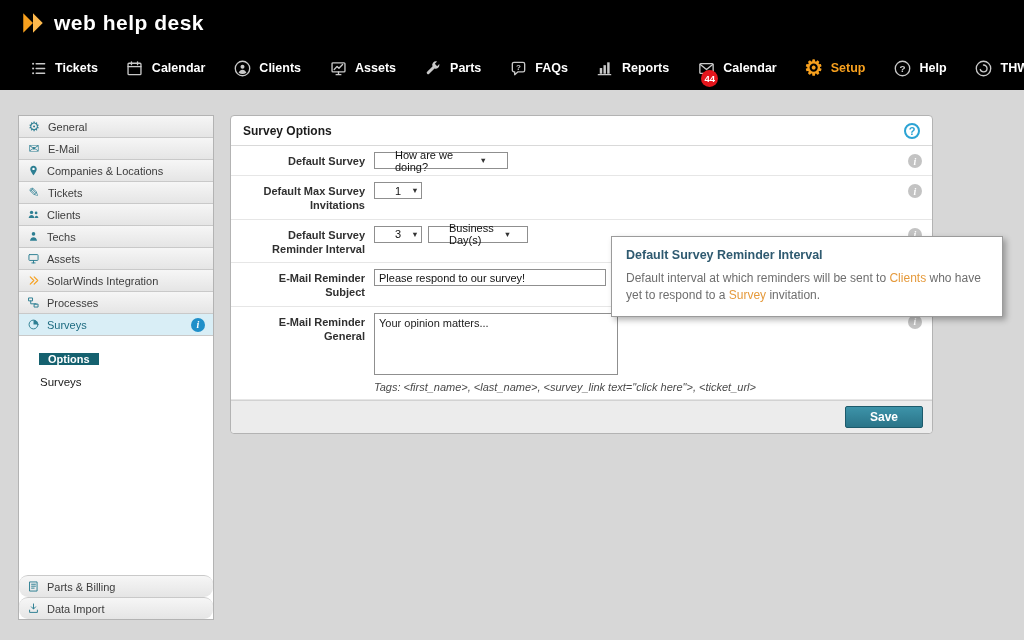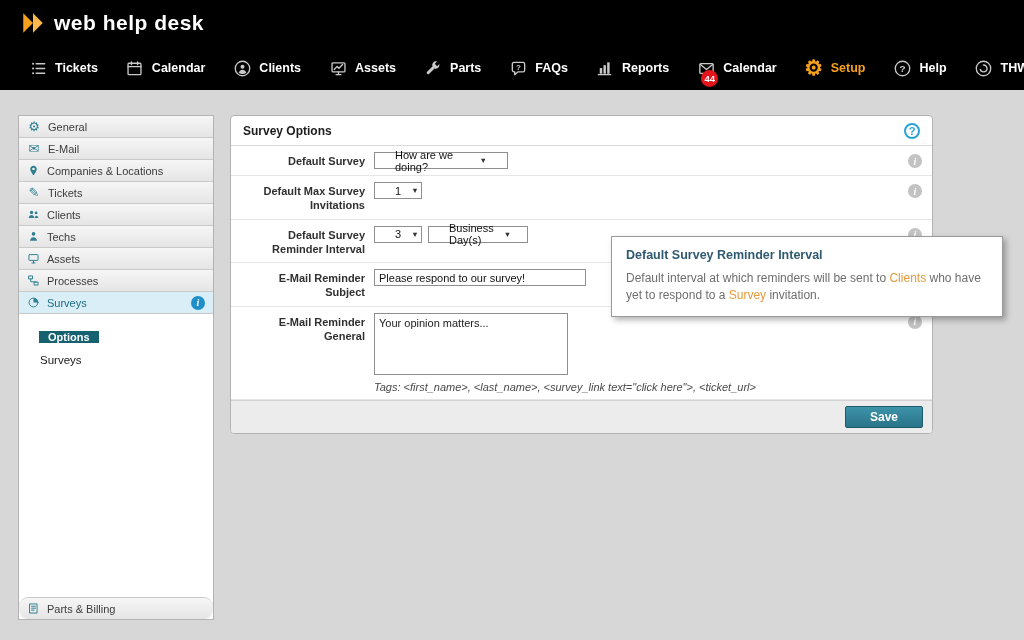--- a/index.html
+++ b/index.html
@@ -70,23 +70,23 @@
   .row-ctrl { margin-left:9px; display:flex; align-items:center; gap:6px; }
   .row-ctrl.col { flex-direction:column; align-items:flex-start; gap:0; }
   .info-gray { margin-left:auto; width:14px; height:14px; border-radius:50%; background:#c3c3c3;
                color:#fff; font-size:10px; font-weight:bold; font-style:italic;
                font-family:"Liberation Serif", serif; display:flex; align-items:center;
                justify-content:center; flex:0 0 auto; cursor:pointer; margin-top:2px; }
   .dd { display:inline-flex; align-items:center; justify-content:space-between; gap:10px;
         border:1px solid #8f8f8f; background:#fff; font-size:11px; color:#111;
         padding:0 20px; height:17px; cursor:pointer; }
   .dd .arr { font-size:7.5px; color:#333; }
-  .txt { border:1px solid #8f8f8f; font-size:11px; padding:2px 4px; height:17px; width:212px;
+  .txt { border:1px solid #8f8f8f; font-size:11px; padding:2px 4px; height:17px; width:232px;
          font-family:inherit; color:#111; }
-  .ta { border:1px solid #8f8f8f; font-size:11px; padding:3px 4px; width:194px; height:62px;
+  .ta { border:1px solid #8f8f8f; font-size:11px; padding:3px 4px; width:244px; height:62px;
         resize:none; font-family:inherit; color:#222; }
   .tags { font-size:11px; font-style:italic; color:#4a4a4a; margin-top:6px; }
   .panel-footer { background:#ececec; padding:5px 9px; display:flex; justify-content:flex-end;
                   border-top:1px solid #d2d2d2; border-radius:0 0 4px 4px; }
   .save-btn { background:linear-gradient(#3d93a9,#2a7488); border:1px solid #1d5a6b; color:#fff;
               font-size:12px; font-weight:bold; padding:3px 24px; border-radius:2px; cursor:pointer; }
 
   
   .tooltip { position:absolute; left:611px; top:236px; width:392px; background:#fff;
              border:1px solid #9b9b9b; box-shadow:3px 3px 6px rgba(0,0,0,.3);
@@ -272,20 +272,26 @@
   <div class="sb-item">
     <svg class="sb" viewBox="0 0 20 20">
         <g class="ts">
           <rect x="3" y="4" width="14" height="9" rx="1"></rect>
           <path d="M7.5 16.8h5M10 13v3.8"></path>
         </g>
       </svg>
     <span>Assets</span>
   </div>
 
+  <div class="sb-item">
+    <svg class="sb" viewBox="0 0 20 20">
+        <path class="sw" d="M5 4.5l5.5 5.5L5 15.5M11 4.5l5.5 5.5-5.5 5.5"></path>
+      </svg>
+    <span>SolarWinds Integration</span>
+  </div>
 
   <div class="sb-item">
     <svg class="sb" viewBox="0 0 20 20">
         <g class="ts">
           <rect x="3" y="3" width="5.5" height="4.5"></rect>
           <rect x="11.5" y="12.5" width="5.5" height="4.5"></rect>
           <path d="M5.7 7.5v4.5h8.5v.5"></path>
         </g>
       </svg>
     <span>Processes</span>
@@ -309,20 +315,28 @@
 
   <div class="sb-bottom">
     <div class="sb-item">
       <svg class="sb" viewBox="0 0 20 20">
           <g class="ts">
             <rect x="4.5" y="3" width="11" height="14"></rect>
             <path d="M7 6.5h6M7 9.5h6M7 12.5h4"></path>
           </g>
         </svg>
       <span>Parts &amp; Billing</span>
+    </div>
+    <div class="sb-item">
+      <svg class="sb" viewBox="0 0 20 20">
+          <g class="ts">
+            <path d="M10 3v7.5M6.8 7.5L10 10.8l3.2-3.3M4 12.5V16h12v-3.5"></path>
+          </g>
+        </svg>
+      <span>Data Import</span>
     </div>
   </div>
 
 </div>
 
 <div class="panel">
 
   <div class="panel-header">
     <span>Survey Options</span>
     <span class="q-icon">?</span>

